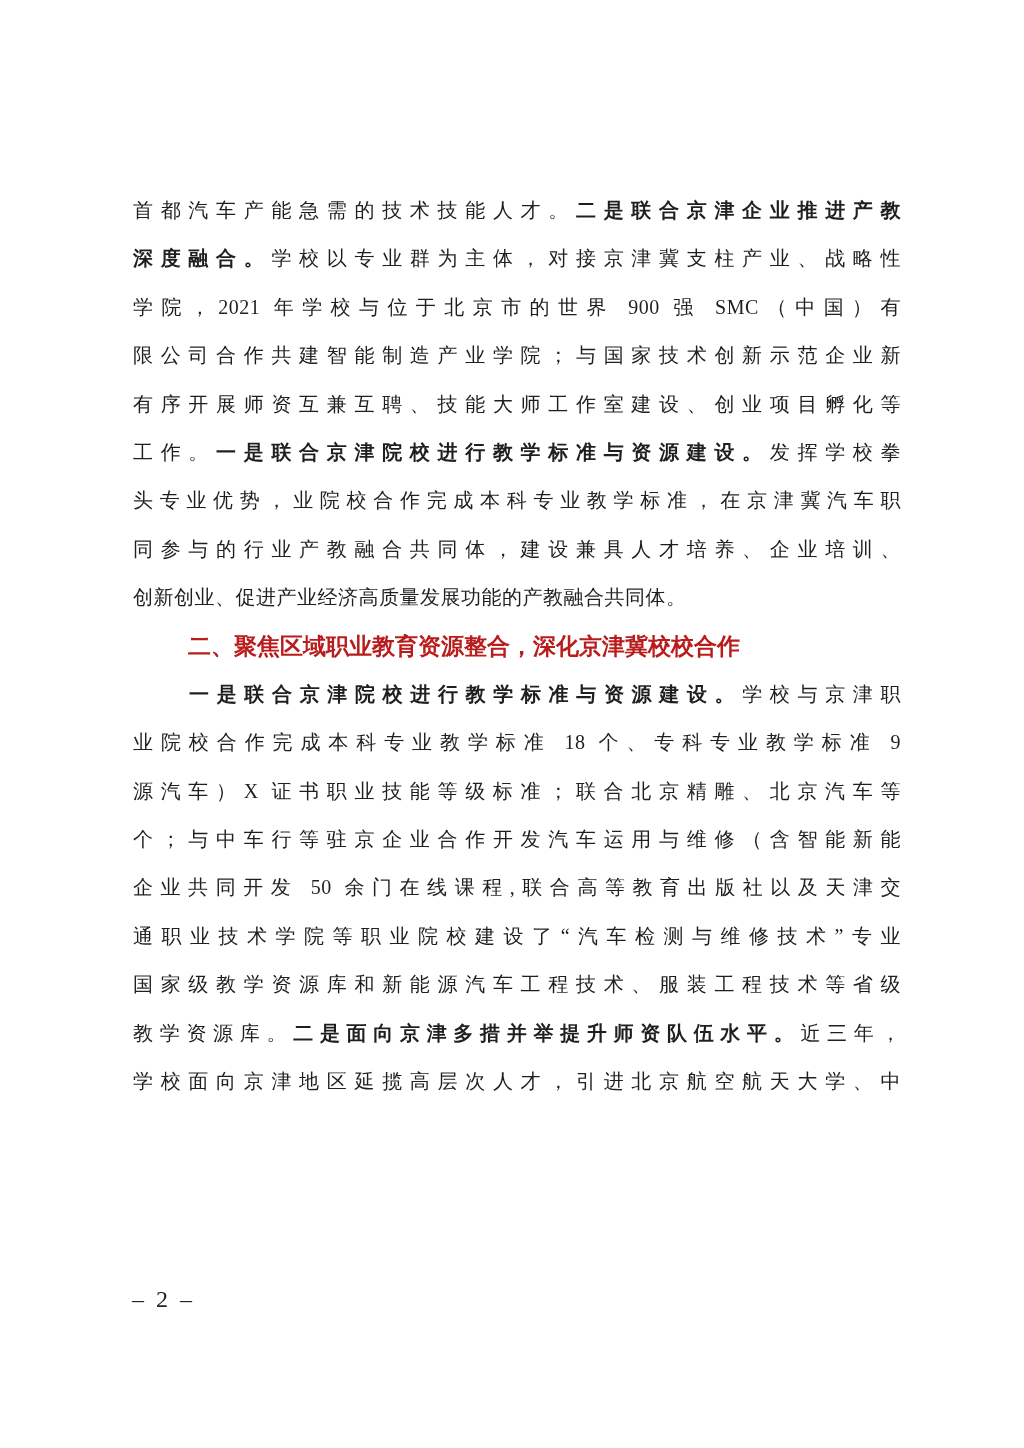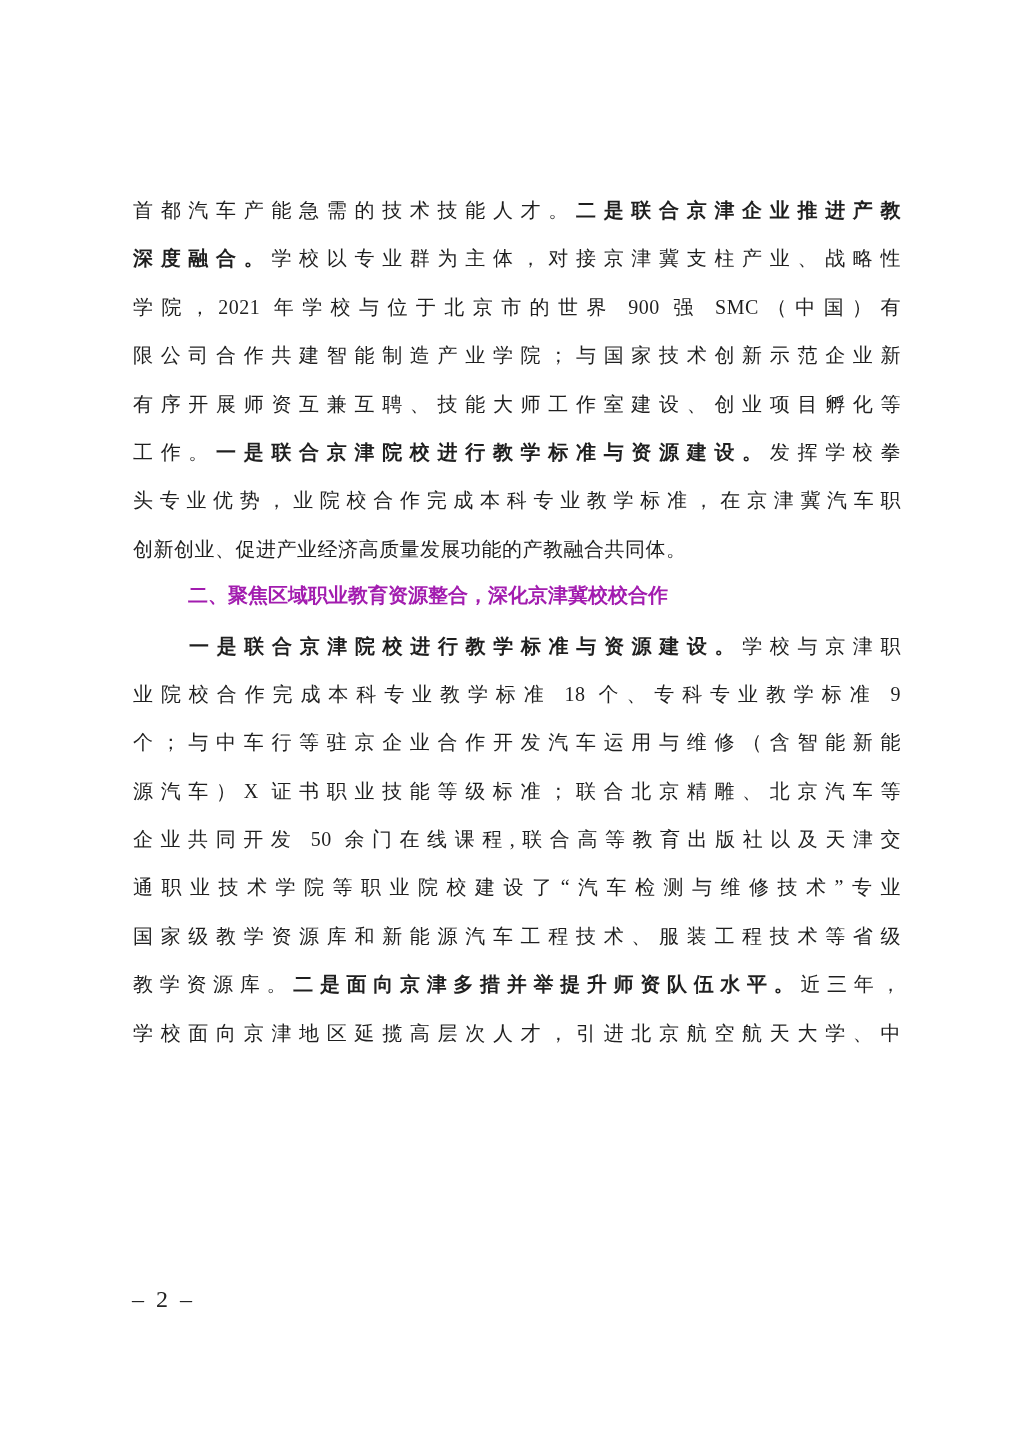--- a/index.html
+++ b/index.html
@@ -34,27 +34,27 @@
   .line b { font-weight: bold; }
   .end {
     text-align-last: left;
   }
   .indent {
     text-indent: 56px;
   }
   .heading {
     height: 48.4px;
     line-height: 48.4px;
-    font-size: 20px;
-    font-family: Liberation Mono, monospace;
+    font-size: 23px;
+    font-family: Liberation Sans, sans-serif;
     font-weight: bold;
     text-indent: 55px;
     text-align: left;
     text-align-last: left;
-    color: #a21caf;
+    color: #b91c1c;
   }
   .footer {
     position: absolute;
     left: 132px;
     top: 1286px;
     font-size: 24px;
     letter-spacing: 3px;
     color: #242424;
   }
 </style>
@@ -64,28 +64,29 @@
 <div class="page">
   <div class="doc">
 
     <div class="line"><span>首都汽车产能急需的技术技能人才。</span><b>二是联合京津企业推进产教</b><span></span></div>
     <div class="line"><span></span><b>深度融合。</b><span>学校以专业群为主体，对接京津冀支柱产业、战略性</span></div>
     <div class="line"><span>学院，2021 年学校与位于北京市的世界 900 强 SMC（中国）有</span></div>
     <div class="line"><span>限公司合作共建智能制造产业学院；与国家技术创新示范企业新</span></div>
     <div class="line"><span>有序开展师资互兼互聘、技能大师工作室建设、创业项目孵化等</span></div>
     <div class="line"><span>工作。</span><b>一是联合京津院校进行教学标准与资源建设。</b><span>发挥学校拳</span></div>
     <div class="line"><span>头专业优势，业院校合作完成本科专业教学标准，在京津冀汽车职</span></div>
+    <div class="line"><span>同参与的行业产教融合共同体，建设兼具人才培养、企业培训、</span></div>
     <div class="line end"><span>创新创业、促进产业经济高质量发展功能的产教融合共同体。</span></div>
 
     <div class="heading">二、聚焦区域职业教育资源整合，深化京津冀校校合作</div>
 
     <div class="line indent"><b>一是联合京津院校进行教学标准与资源建设。</b><span>学校与京津职</span></div>
     <div class="line"><span>业院校合作完成本科专业教学标准 18 个、专科专业教学标准 9</span></div>
+    <div class="line"><span>源汽车）X 证书职业技能等级标准；联合北京精雕、北京汽车等</span></div>
     <div class="line"><span>个；与中车行等驻京企业合作开发汽车运用与维修（含智能新能</span></div>
-    <div class="line"><span>源汽车）X 证书职业技能等级标准；联合北京精雕、北京汽车等</span></div>
     <div class="line"><span>企业共同开发 50 余门在线课程,联合高等教育出版社以及天津交</span></div>
     <div class="line"><span>通职业技术学院等职业院校建设了“汽车检测与维修技术”专业</span></div>
     <div class="line"><span>国家级教学资源库和新能源汽车工程技术、服装工程技术等省级</span></div>
     <div class="line"><span>教学资源库。</span><b>二是面向京津多措并举提升师资队伍水平。</b><span>近三年，</span></div>
     <div class="line"><span>学校面向京津地区延揽高层次人才，引进北京航空航天大学、中</span></div>
 
   </div>
 
   <div class="footer">– 2 –</div>
 </div>

